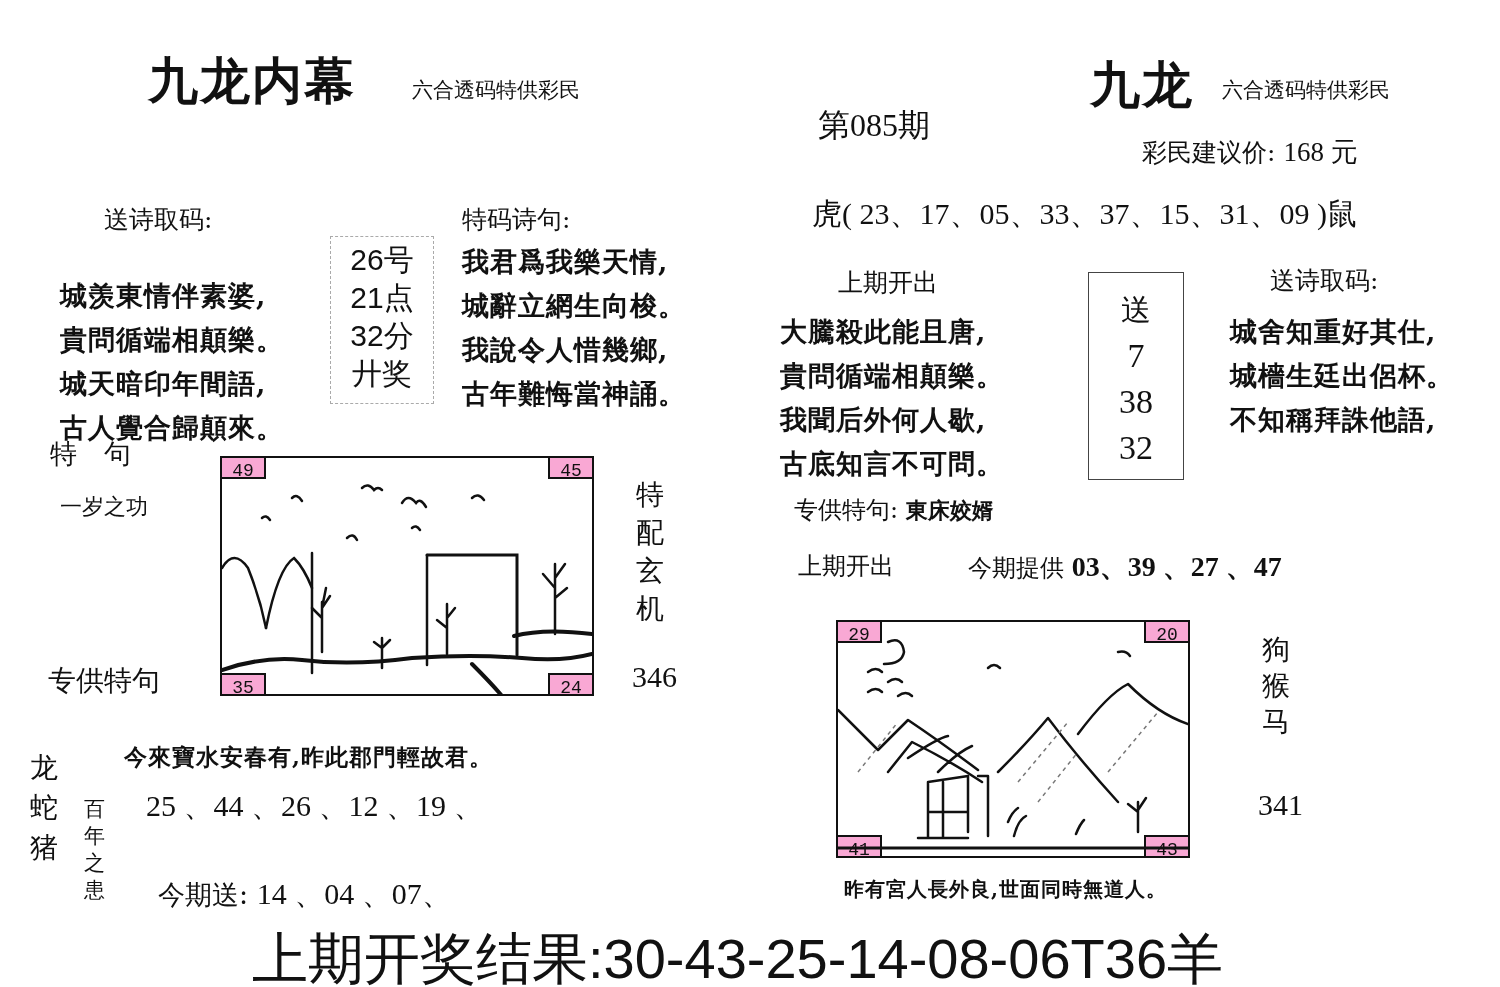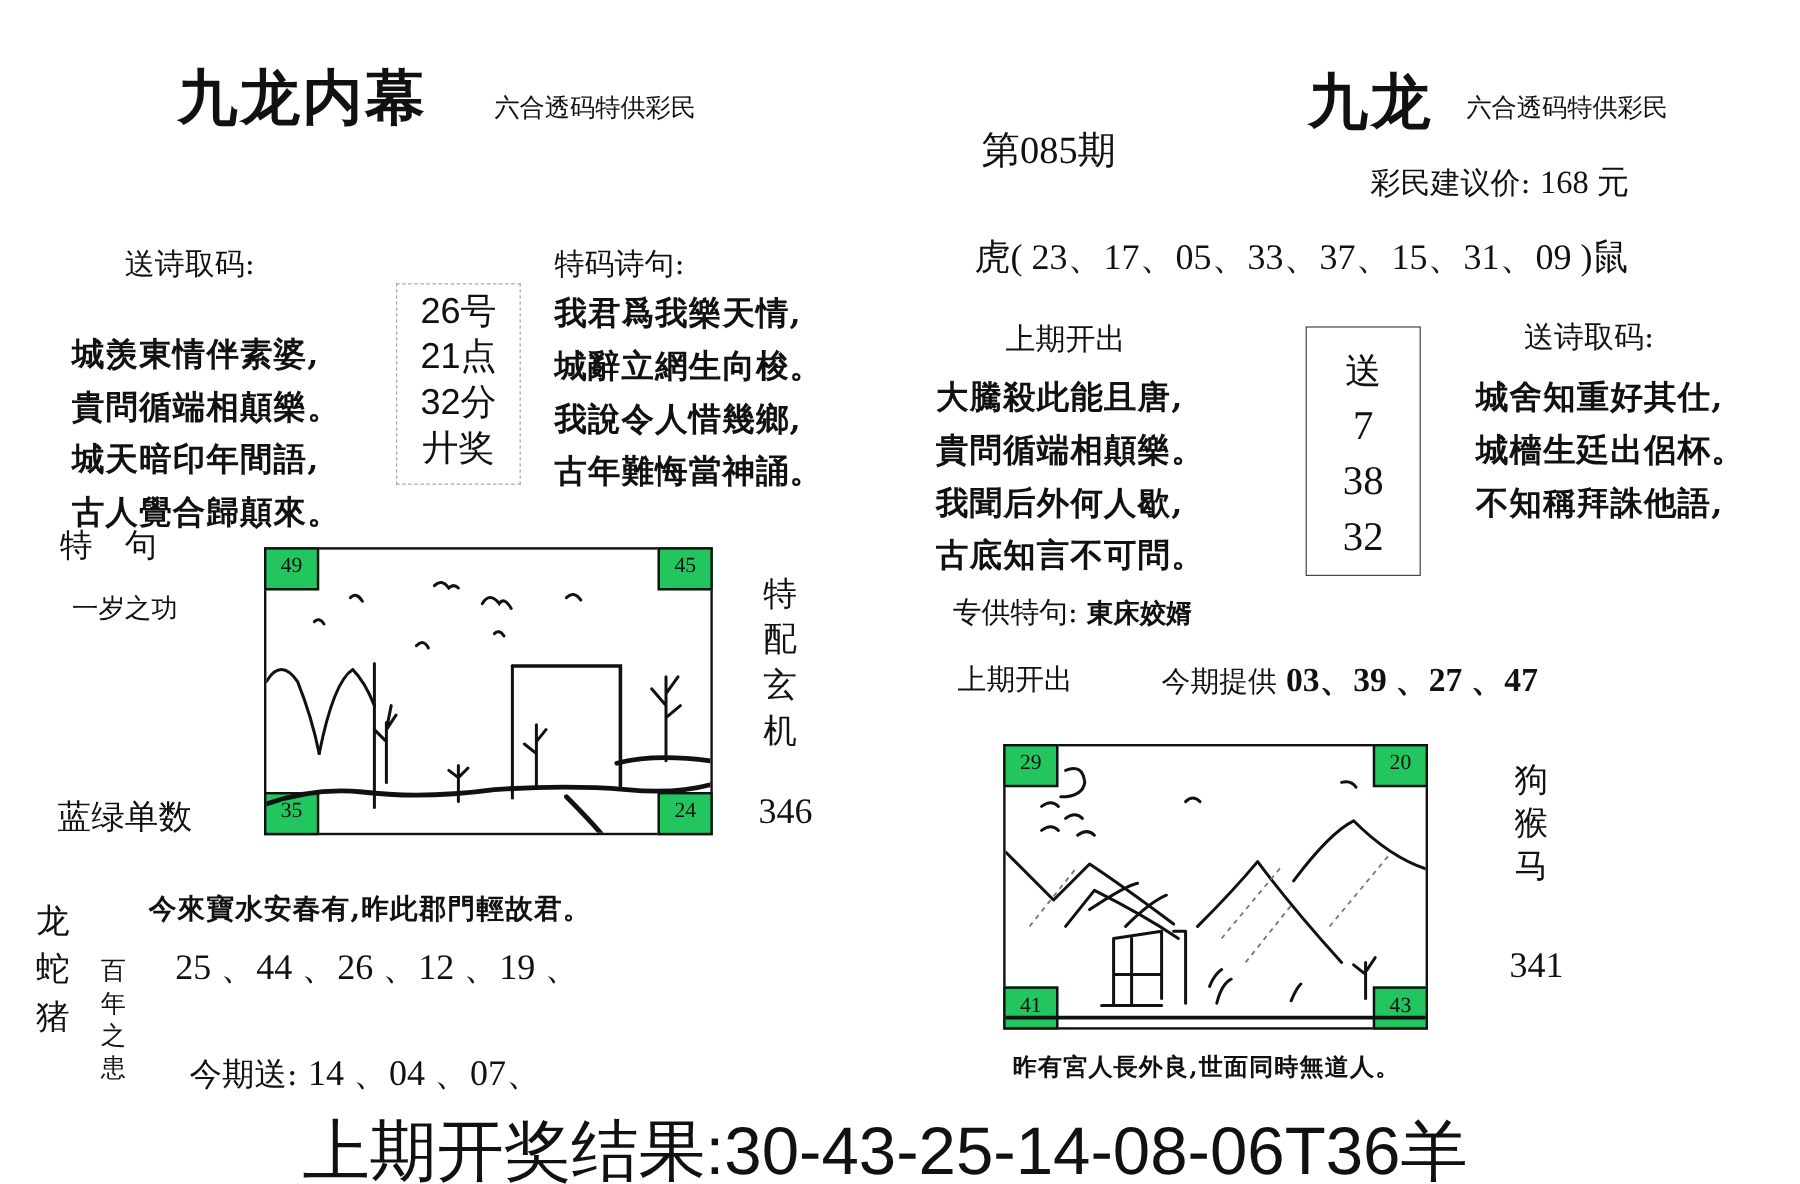--- a/index.html
+++ b/index.html
@@ -9,21 +9,21 @@
     .title-big { font-size: 50px; font-weight: bold; letter-spacing: 2px; font-family: "DejaVu Serif", serif; }
     .subtitle { font-size: 21px; font-family: "DejaVu Serif", serif; }
     .label { font-size: 25px; font-family: "DejaVu Serif", serif; }
     .poem { font-size: 27px; font-weight: bold; line-height: 44px; letter-spacing: 1px; font-family: "DejaVu Serif", serif; }
     .poem div { height: 44px; }
     .num-serif { font-family: "Liberation Serif", serif; }
     .midbox { border: 1.5px dashed #aaa; text-align: center; font-family: "Liberation Sans", sans-serif; font-size: 30px; line-height: 38px; }
     .midbox2 { border: 1.5px solid #444; text-align: center; font-family: "Liberation Serif", serif; font-size: 34px; line-height: 46px; }
     .vcol { display: flex; flex-direction: column; align-items: center; font-size: 28px; line-height: 38px; }
     .pic { border: 2px solid #111; background: #fff; }
-    .corner { position: absolute; border: 2px solid #111; background: #22c55e; font-family: Liberation Serif, serif; font-size: 18px; width: 46px; height: 36px; text-align: center; line-height: 26px; }
+    .corner { position: absolute; border: 2px solid #111; background: #f9a8d4; font-family: Liberation Mono, monospace; font-size: 18px; width: 46px; height: 23px; text-align: center; line-height: 26px; }
     .footer { font-family: "Liberation Sans", "DejaVu Sans", sans-serif; font-size: 56px; letter-spacing: 0px; }
   </style>
 </head>
 <body>
 
 <div class="abs title-big" style="left:148px; top:48px;">九龙内幕</div>
 <div class="abs subtitle" style="left:412px; top:76px;">六合透码特供彩民</div>
 
 <div class="abs label" style="left:104px; top:203px;">送诗取码:</div>
 <div class="abs poem" style="left:60px; top:240px;margin-top:34px;">
@@ -43,21 +43,21 @@
 <div class="abs label" style="left:462px; top:203px;">特码诗句:</div>
 <div class="abs poem" style="left:462px; top:240px;">
   <div>我君爲我樂天情,</div>
   <div>城辭立網生向梭。</div>
   <div>我說令人惜幾鄉,</div>
   <div>古年難悔當神誦。</div>
 </div>
 
 <div class="abs label" style="left:50px; top:436px; font-size:27px;">特　句</div>
 <div class="abs" style="left:60px; top:492px; font-size:22px;">一岁之功</div>
-<div class="abs" style="left:48px; top:662px; font-size:28px;">蓝绿单数</div>
+<div class="abs" style="left:48px; top:662px; font-size:28px;">专供特句</div>
 
 <div class="abs pic" style="left:220px; top:456px; width:374px; height:240px;">
   <div class="corner" style="left:-2px; top:-2px;">49</div>
   <div class="corner" style="right:-2px; top:-2px;">45</div>
   <div class="corner" style="left:-2px; bottom:-2px;">35</div>
   <div class="corner" style="right:-2px; bottom:-2px;">24</div>
   <svg width="370" height="236" viewBox="0 0 370 236" style="position:absolute; left:0; top:0;">
     <g fill="none" stroke="#111" stroke-width="2.5" stroke-linecap="round">
       <path d="M140 30 q6 -6 12 2 q4 -4 8 0"></path>
       <path d="M70 40 q5 -5 10 3"></path>

